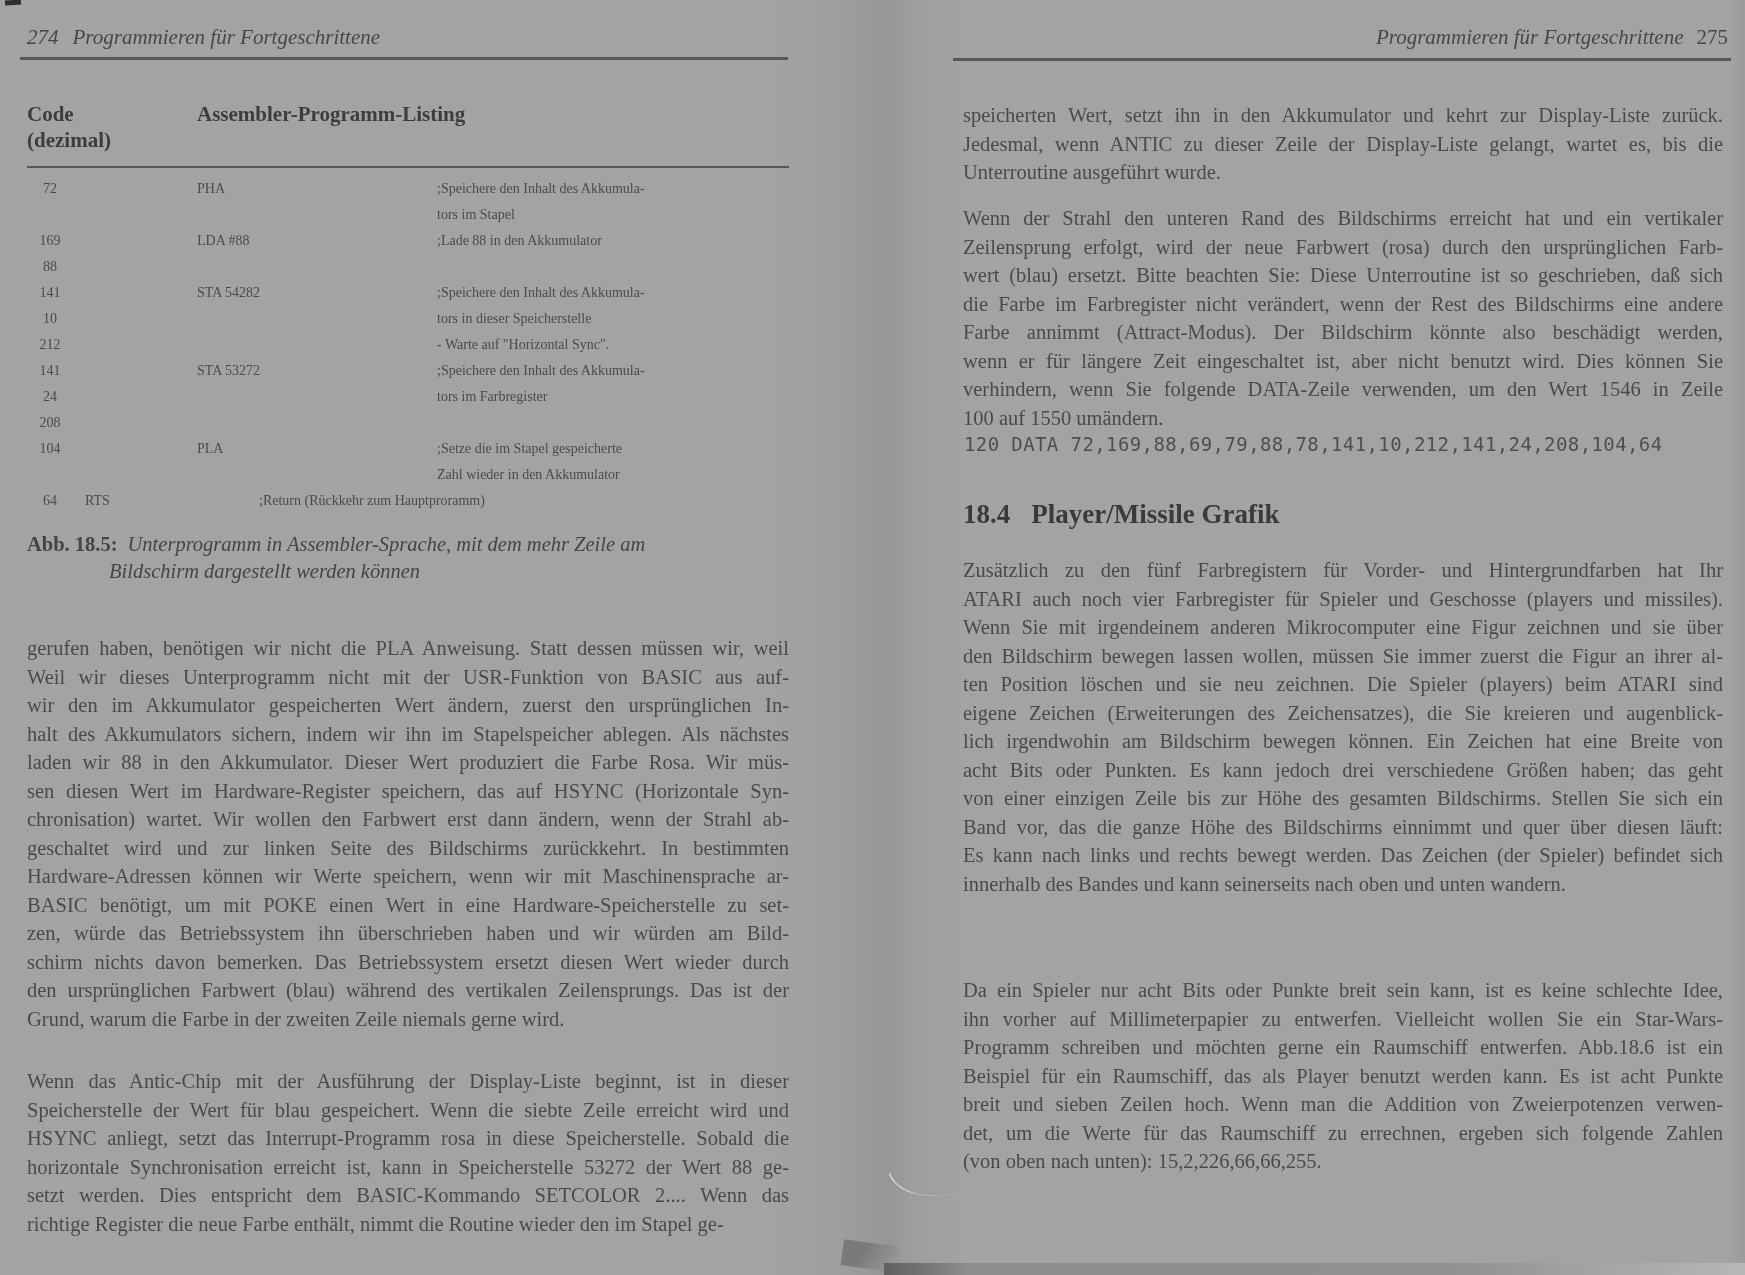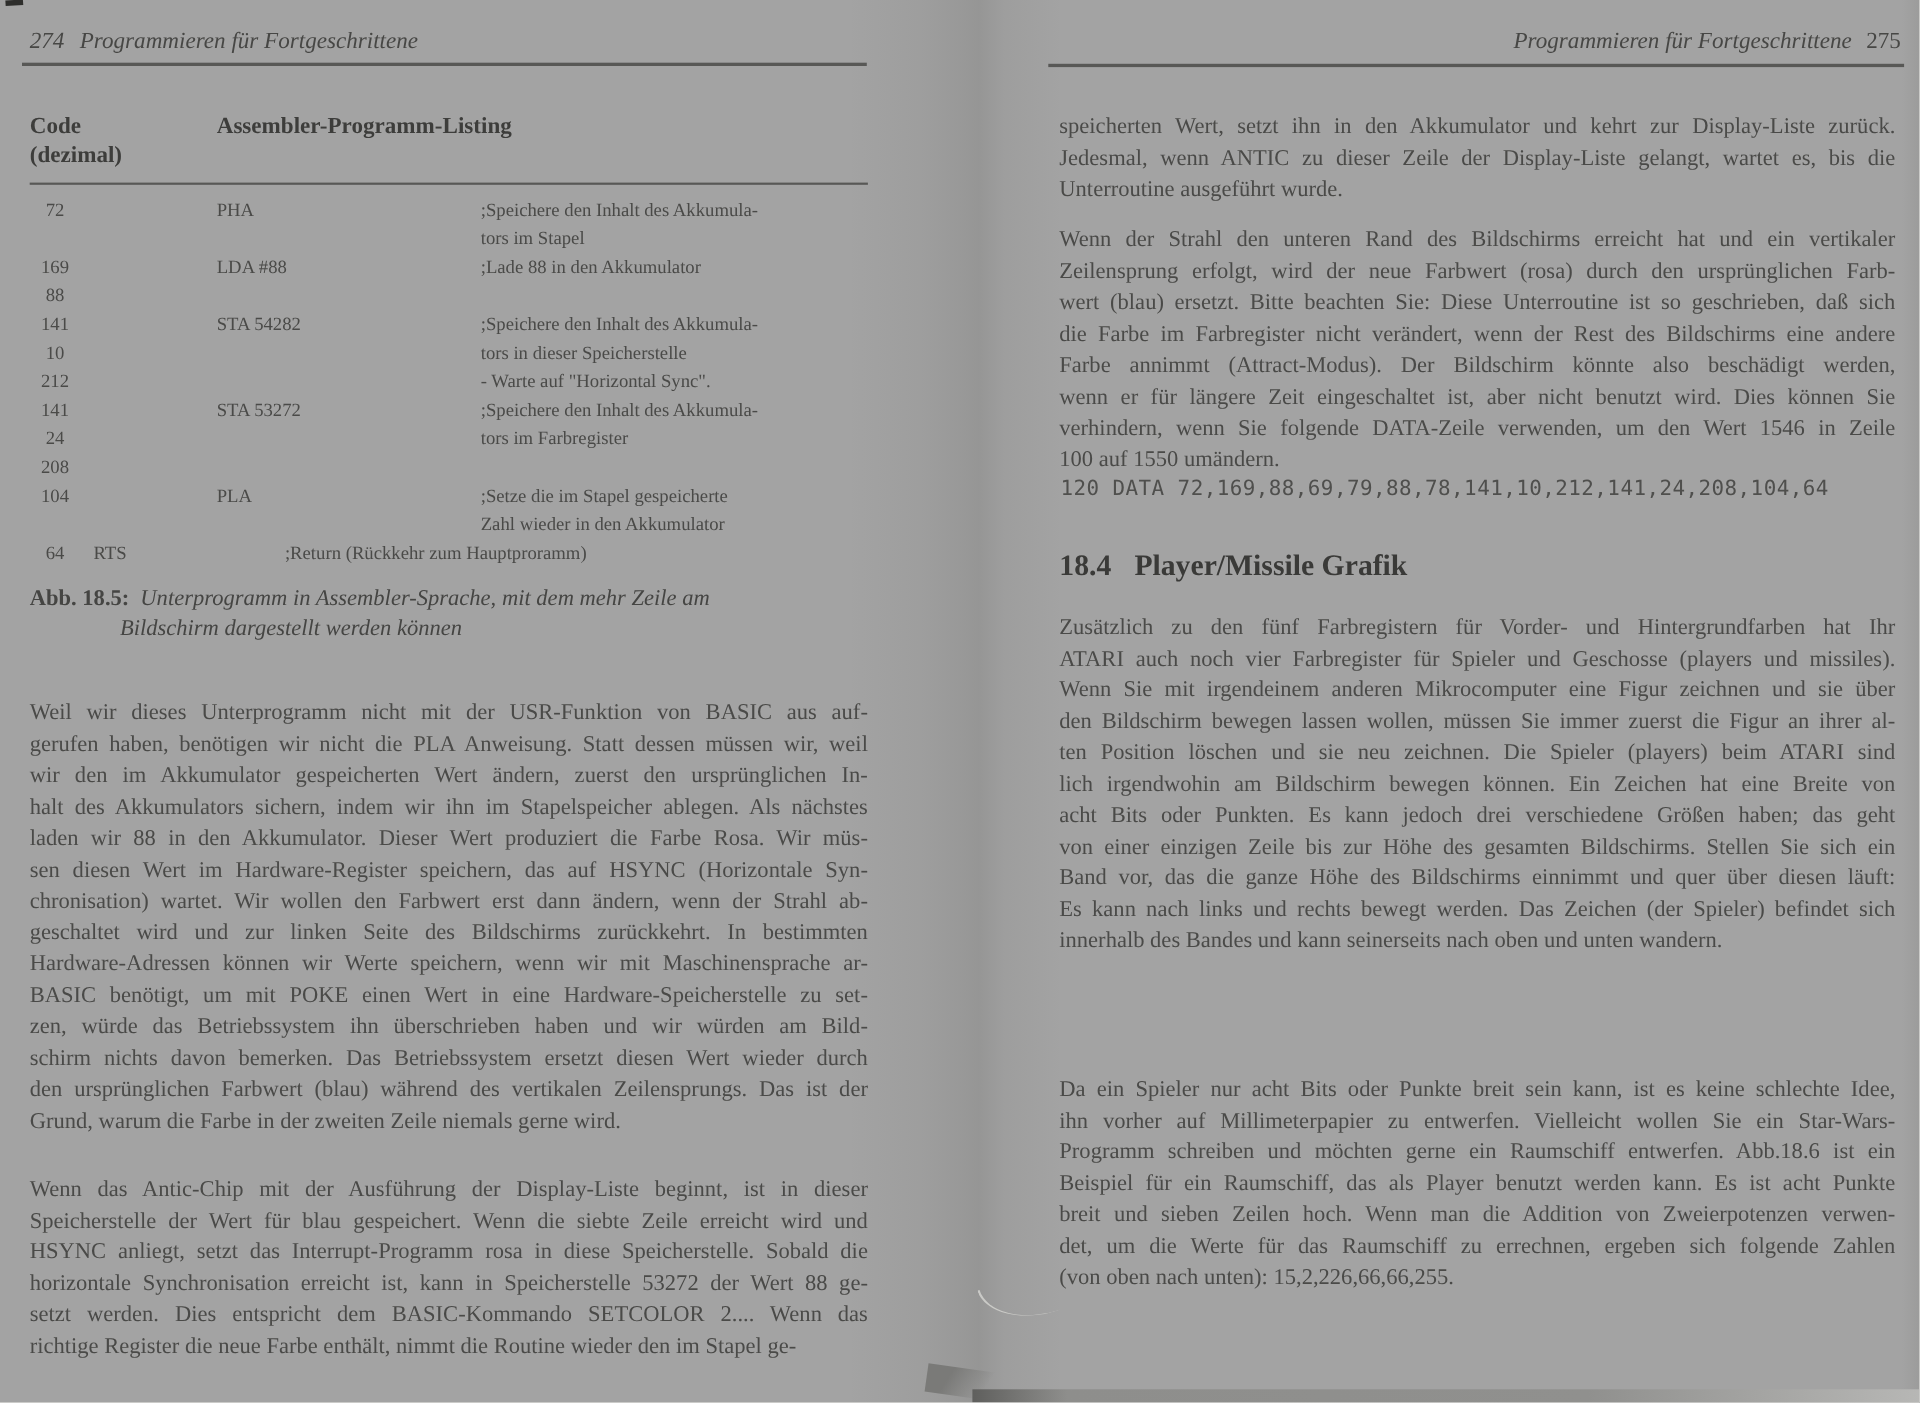--- a/index.html
+++ b/index.html
@@ -56,21 +56,21 @@
   .para{
     width:762px;
     font-size:20.5px;line-height:28.5px;
     text-align:justify;color:#4a4a48;
   }
   .para .tline{text-align:justify;text-align-last:justify;white-space:normal;}
   .para .tline.tlast{text-align-last:left;}
   
   .thead{font-weight:bold;font-size:21px;line-height:26px;color:#3d3d3b;}
   .thead .col2{position:absolute;left:170px;top:0;}
-  .tbody{font-size:17px;color:#4a4a48;}
+  .tbody{font-size:14px;color:#4a4a48;}
   .trow{position:relative;height:26px;white-space:nowrap;}
   .trow .c1{position:absolute;left:0;width:46px;text-align:center;}
   .trow .c2{position:absolute;left:170px;}
   .trow .c3{position:absolute;left:410px;}
   .trow.rts .c2{left:58px;}
   .trow.rts .c3{left:196px;margin-left:36px;}
   
   .caption{font-size:20.5px;line-height:27px;color:#454543;white-space:nowrap;}
   .caption .lbl{font-weight:bold;margin-right:10px;}
   .caption .ital{font-style:italic;}
@@ -176,22 +176,22 @@
       </div>
 
     <div class="abs caption" style="left:0;top:531px;">
       <div>
         <span class="lbl">Abb. 18.5:</span><span class="ital">Unterprogramm in Assembler-Sprache, mit dem mehr Zeile am</span>
       </div>
       <div class="line2">Bildschirm dargestellt werden können</div>
     </div>
 
     <div class="abs para" style="left:0;top:634px;">
+        <div class="tline">gerufen haben, benötigen wir nicht die PLA Anweisung. Statt dessen müssen wir, weil</div>
         <div class="tline">Weil wir dieses Unterprogramm nicht mit der USR-Funktion von BASIC aus auf-</div>
-        <div class="tline">gerufen haben, benötigen wir nicht die PLA Anweisung. Statt dessen müssen wir, weil</div>
         <div class="tline">wir den im Akkumulator gespeicherten Wert ändern, zuerst den ursprünglichen In-</div>
         <div class="tline">halt des Akkumulators sichern, indem wir ihn im Stapelspeicher ablegen. Als nächstes</div>
         <div class="tline">laden wir 88 in den Akkumulator. Dieser Wert produziert die Farbe Rosa. Wir müs-</div>
         <div class="tline">sen diesen Wert im Hardware-Register speichern, das auf HSYNC (Horizontale Syn-</div>
         <div class="tline">chronisation) wartet. Wir wollen den Farbwert erst dann ändern, wenn der Strahl ab-</div>
         <div class="tline">geschaltet wird und zur linken Seite des Bildschirms zurückkehrt. In bestimmten</div>
         <div class="tline">Hardware-Adressen können wir Werte speichern, wenn wir mit Maschinensprache ar-</div>
         <div class="tline">BASIC benötigt, um mit POKE einen Wert in eine Hardware-Speicherstelle zu set-</div>
         <div class="tline">zen, würde das Betriebssystem ihn überschrieben haben und wir würden am Bild-</div>
         <div class="tline">schirm nichts davon bemerken. Das Betriebssystem ersetzt diesen Wert wieder durch</div>
@@ -236,20 +236,21 @@
     <div class="abs h2" style="left:0;top:499px;text-align:center;">
       <span class="hnum">18.4</span><span>Player/Missile Grafik</span>
     </div>
 
     <div class="abs para" style="left:0;top:556px;width:760px;">
         <div class="tline">Zusätzlich zu den fünf Farbregistern für Vorder- und Hintergrundfarben hat Ihr</div>
         <div class="tline">ATARI auch noch vier Farbregister für Spieler und Geschosse (players und missiles).</div>
         <div class="tline">Wenn Sie mit irgendeinem anderen Mikrocomputer eine Figur zeichnen und sie über</div>
         <div class="tline">den Bildschirm bewegen lassen wollen, müssen Sie immer zuerst die Figur an ihrer al-</div>
         <div class="tline">ten Position löschen und sie neu zeichnen. Die Spieler (players) beim ATARI sind</div>
+        <div class="tline">eigene Zeichen (Erweiterungen des Zeichensatzes), die Sie kreieren und augenblick-</div>
         <div class="tline">lich irgendwohin am Bildschirm bewegen können. Ein Zeichen hat eine Breite von</div>
         <div class="tline">acht Bits oder Punkten. Es kann jedoch drei verschiedene Größen haben; das geht</div>
         <div class="tline">von einer einzigen Zeile bis zur Höhe des gesamten Bildschirms. Stellen Sie sich ein</div>
         <div class="tline">Band vor, das die ganze Höhe des Bildschirms einnimmt und quer über diesen läuft:</div>
         <div class="tline">Es kann nach links und rechts bewegt werden. Das Zeichen (der Spieler) befindet sich</div>
         <div class="tline tlast">innerhalb des Bandes und kann seinerseits nach oben und unten wandern.</div>
       </div>
 
 
     <div class="abs para" style="left:0;top:976px;width:760px;">

